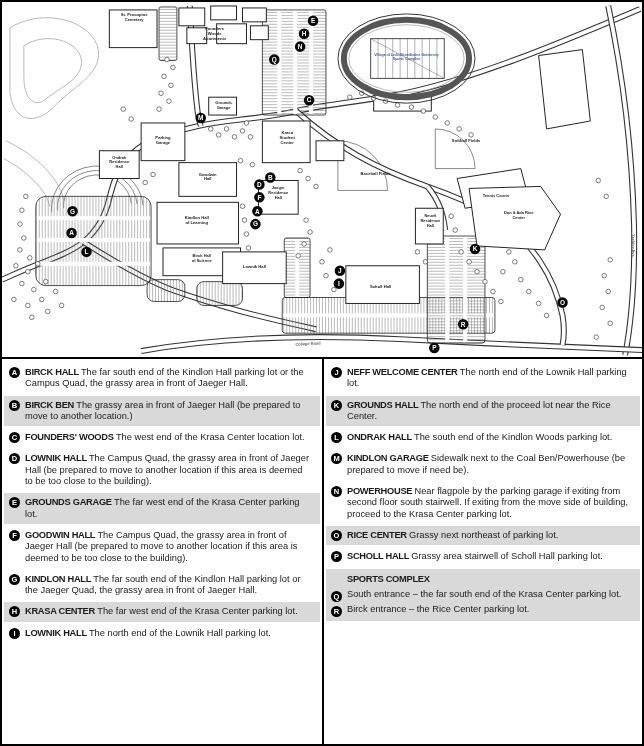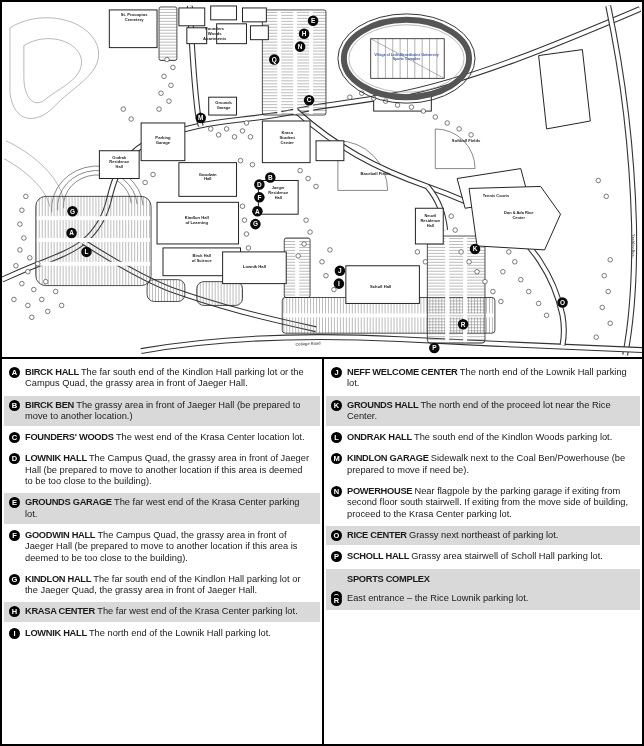--- a/index.html
+++ b/index.html
@@ -323,18 +323,18 @@
     <div class="col right" id="col-right">
         <div class="entry"><span class="badge">J</span><span class="bname">NEFF WELCOME CENTER </span><span>The north end of the Lownik Hall parking lot.</span></div>
         <div class="entry shaded"><span class="badge">K</span><span class="bname">GROUNDS HALL </span><span>The north end of the proceed lot near the Rice Center.</span></div>
         <div class="entry"><span class="badge">L</span><span class="bname">ONDRAK HALL </span><span>The south end of the Kindlon Woods parking lot.</span></div>
         <div class="entry"><span class="badge">M</span><span class="bname">KINDLON GARAGE </span><span>Sidewalk next to the Coal Ben/Powerhouse (be prepared to move if need be).</span></div>
         <div class="entry"><span class="badge">N</span><span class="bname">POWERHOUSE </span><span>Near flagpole by the parking garage if exiting from second floor south stairwell. If exiting from the move side of building, proceed to the Krasa Center parking lot.</span></div>
         <div class="entry shaded"><span class="badge">O</span><span class="bname">RICE CENTER </span><span>Grassy next northeast of parking lot.</span></div>
         <div class="entry"><span class="badge">P</span><span class="bname">SCHOLL HALL </span><span>Grassy area stairwell of Scholl Hall parking lot.</span></div>
         <div class="group shaded">
           <div class="gheader">SPORTS COMPLEX</div>
-          <div class="entry"><span class="badge">Q</span></div>
-          <div class="entry"><span class="badge">R</span><span>East entrance – the Rice Lownik parking lot.</span></div>
+          <div class="entry"><span class="badge">Q</span><span>South entrance – the far south end of the Krasa Center parking lot.</span></div>
+          <div class="entry"><span class="badge">R</span><span>Birck entrance – the Rice Center parking lot.</span></div>
         </div>
       </div>
   </div>
 </div>
 
 </body></html>

